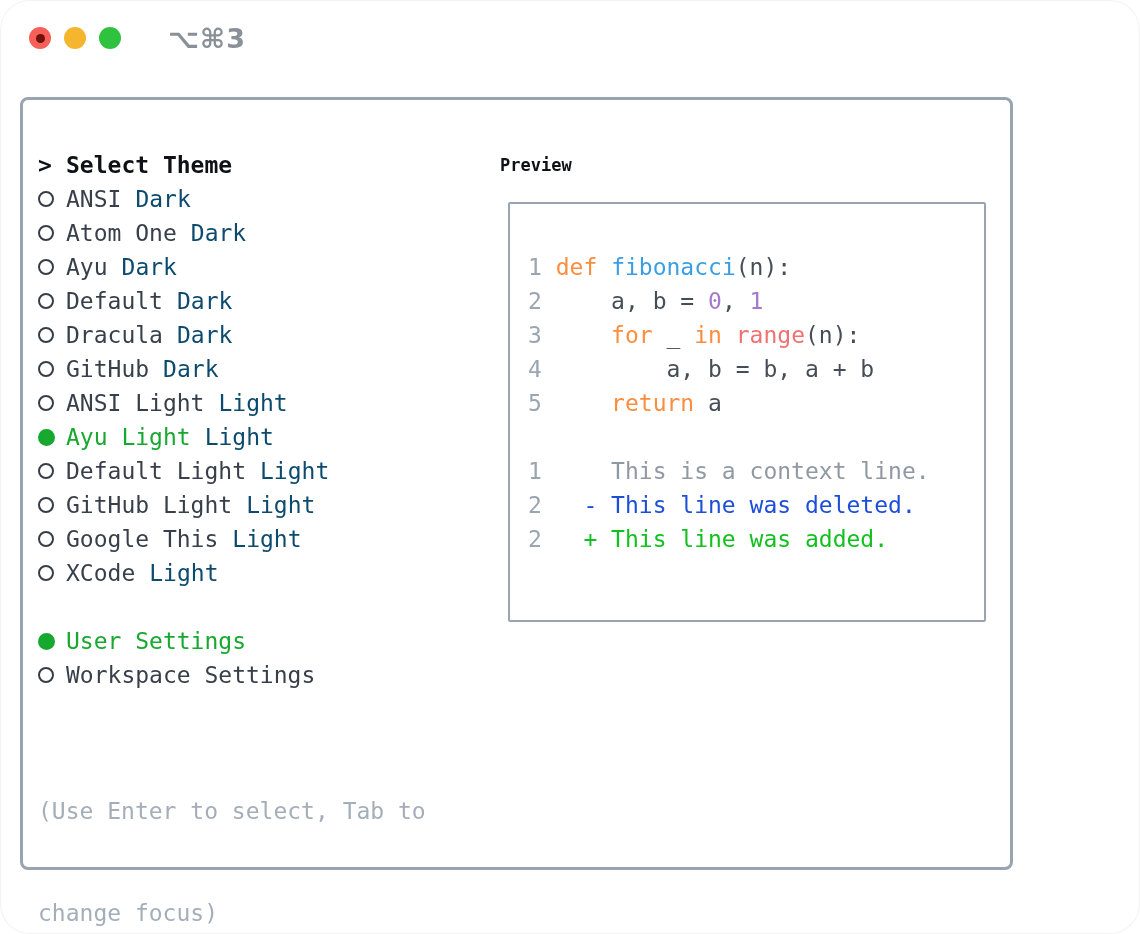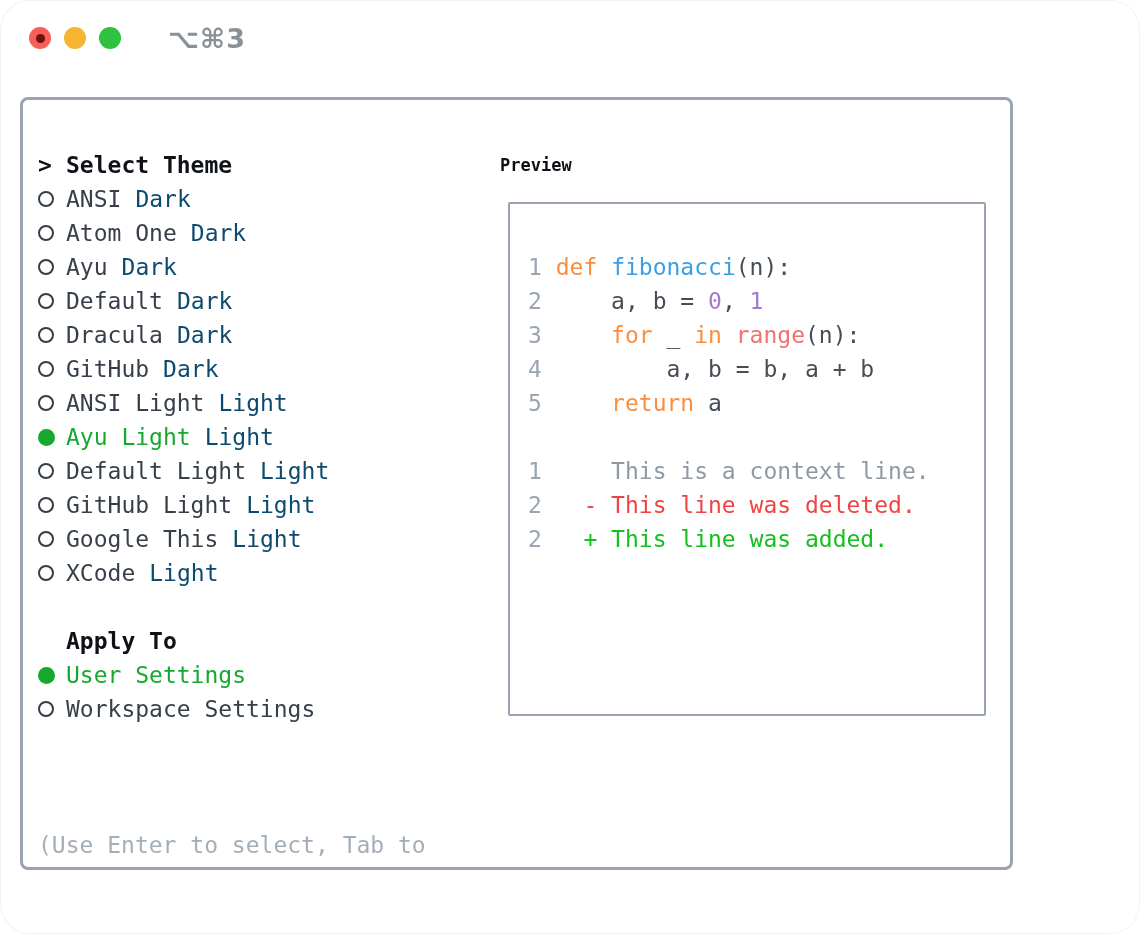--- a/index.html
+++ b/index.html
@@ -48,33 +48,33 @@
   .label.selected-label{color:#17a82f;}
   .variant{color:#0c4a6e;margin-left:14px;white-space:pre;}
   .bold{font-weight:700;color:#0e1217;}
   .spacer{height:34px;}
   .hint{font-size:23px;line-height:34px;color:#a4aeb9;white-space:pre;}
   
   .right-col{position:absolute;left:477px;top:48px;}
   .preview-title{font-size:17px;line-height:34px;font-weight:700;color:#0e1217;white-space:pre;}
   .preview-box{
     margin-top:20px;margin-left:8px;
-    width:478px;height:514px;box-sizing:border-box;
+    width:478px;height:420px;box-sizing:border-box;
     border:2px solid #9aa3b0;border-radius:2px;
     padding:46px 0 0 18px;overflow:hidden;background:#ffffff;
   }
   .code-line{height:34px;line-height:34px;font-size:23px;white-space:pre;}
   .ln{color:#9aa5b1;}
   .c-code{color:#454d56;}
   .c-kw{color:#fa8d3e;}
   .c-fn{color:#399ee6;}
   .c-bi{color:#f07171;}
   .c-num{color:#a37acc;}
   .c-ctx{color:#8f99a4;text-align:right;}
-  .c-del{color:#ef4444;}
+  .c-del{color:#1d4ed8;}
   .c-add{color:#12c01e;margin-top:10px;}
 </style>
 </head>
 <body>
 
 <div class="window">
 
   <div class="titlebar">
     <span class="light red">
       <span class="dot"></span>
@@ -174,24 +174,20 @@
             <span class="bullet">
               <span class="radio"></span>
             </span>
             <span class="label">XCode</span>
             <span class="variant">Light</span>
           </div>
         </div>
 
       <div class="spacer"></div>
 
-      <div class="row">
-        <span class="bullet"></span>
-        <span class="label bold">Apply To</span>
-      </div>
 
       <div id="apply-list">
           <div class="row">
             <span class="bullet">
               <span class="radio selected"></span>
             </span>
             <span class="label selected-label">User Settings</span>
           </div>
           <div class="row">
             <span class="bullet">

